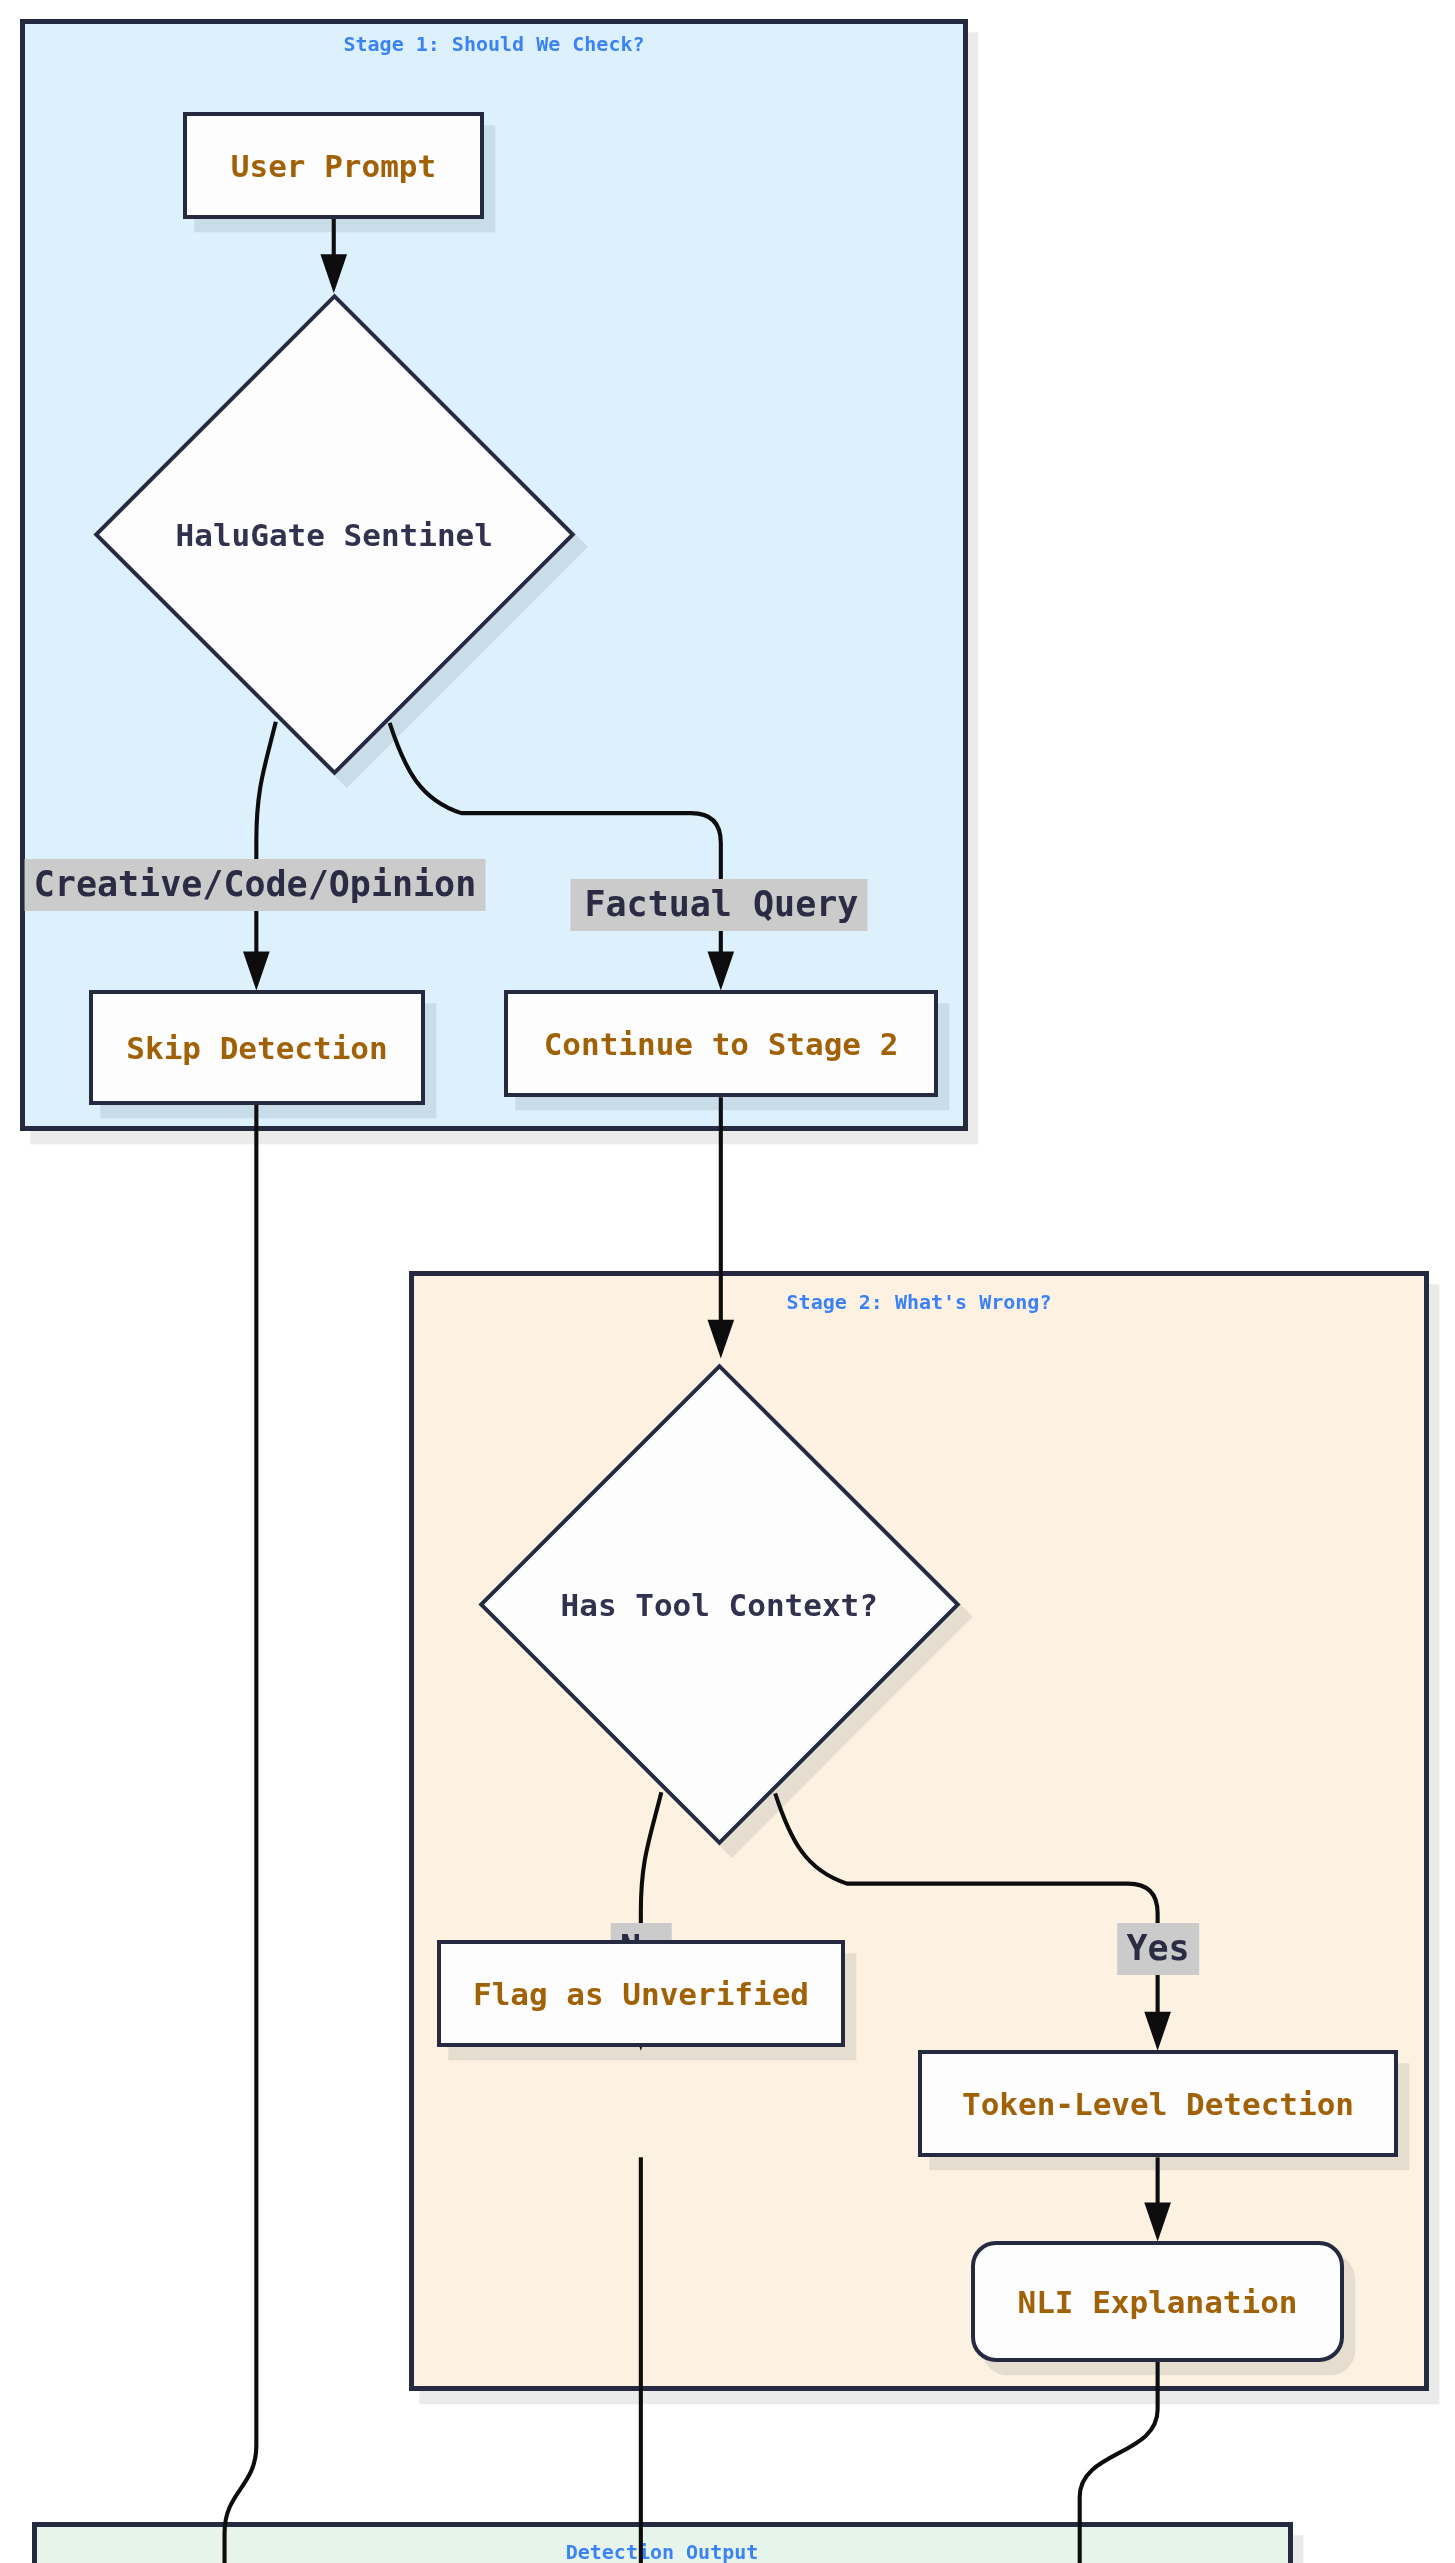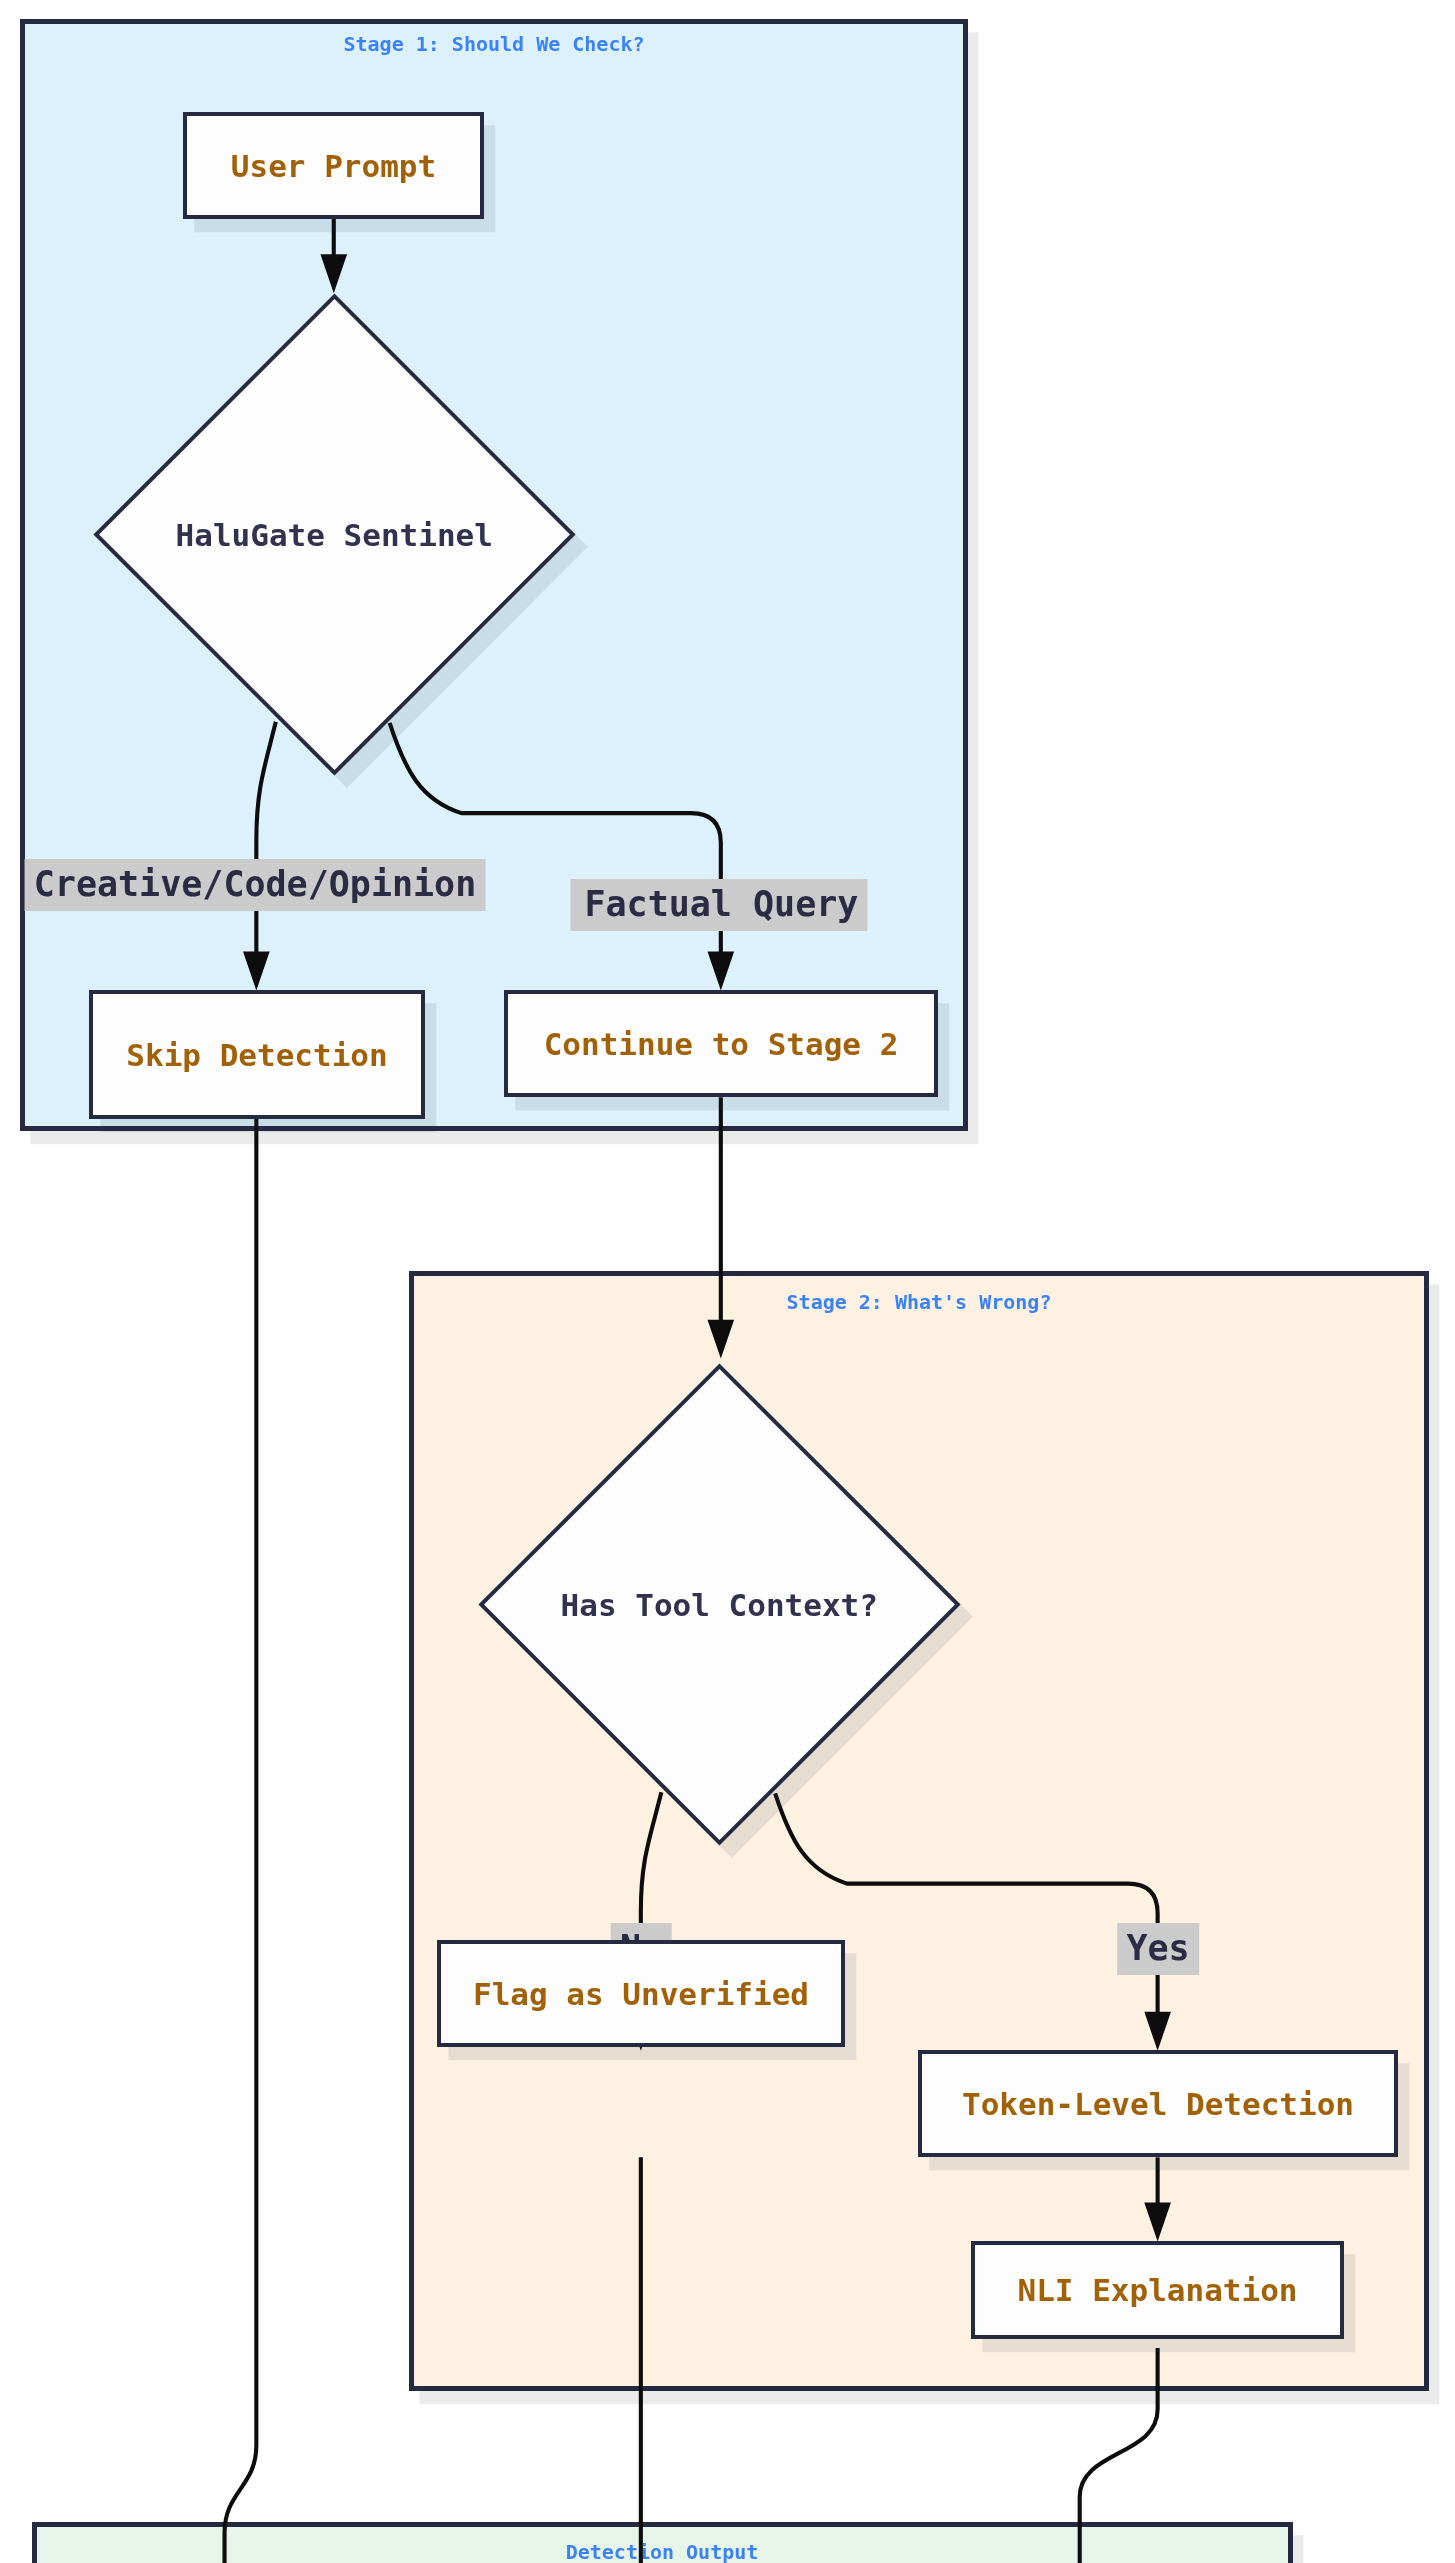--- a/index.html
+++ b/index.html
@@ -46,25 +46,25 @@
 
   
   .node{
     position:absolute;background:#fdfdfe;border:4.6px solid #262a41;
     display:flex;align-items:center;justify-content:center;
     font-size:31px;font-weight:600;color:#a16207;white-space:nowrap;
     box-shadow:11.3px 13.3px 0 rgba(25,45,70,0.10);
     z-index:5;box-sizing:border-box;text-align:center;
   }
   .n-user-prompt{left:183px;top:112px;width:301px;height:107px;}
-  .n-skip{left:89px;top:990px;width:336px;height:129px;}
+  .n-skip{left:89px;top:990px;width:336px;height:115px;}
   .n-continue{left:504px;top:990px;width:434px;height:107px;}
   .n-flag{left:437px;top:1940px;width:408px;height:107px;}
   .n-token{left:918px;top:2050px;width:480px;height:107px;}
-  .n-nli{left:971px;top:2241px;width:373px;height:98px;}
+  .n-nli{left:971px;top:2241px;width:373px;height:121px;border-radius:25px;}
 
   .diamond{
     position:absolute;background:#fdfdfe;border:4.1px solid #262a41;
     transform:rotate(45deg);
     display:flex;align-items:center;justify-content:center;
     box-shadow:17.4px 0 0 rgba(25,45,70,0.10);
     z-index:5;box-sizing:border-box;
   }
   .d-halugate{left:164px;top:364px;width:341px;height:341px;}
   .d-hastool{left:549px;top:1434px;width:341px;height:341px;}

